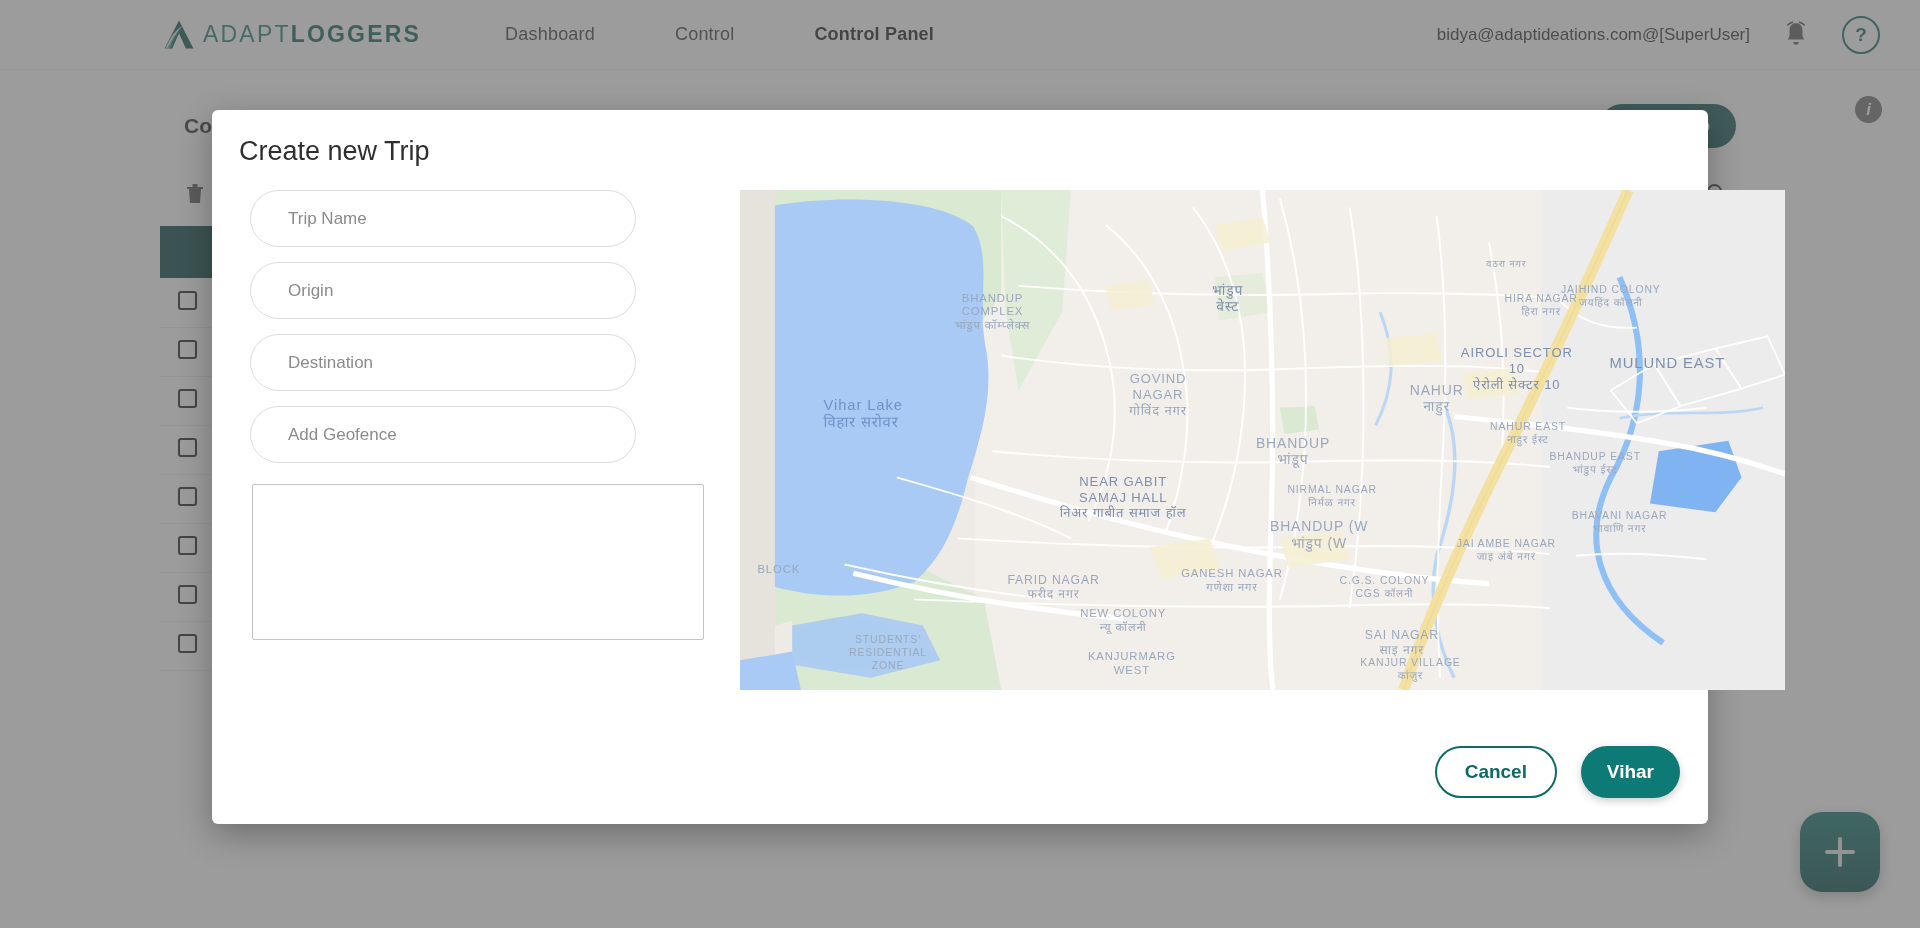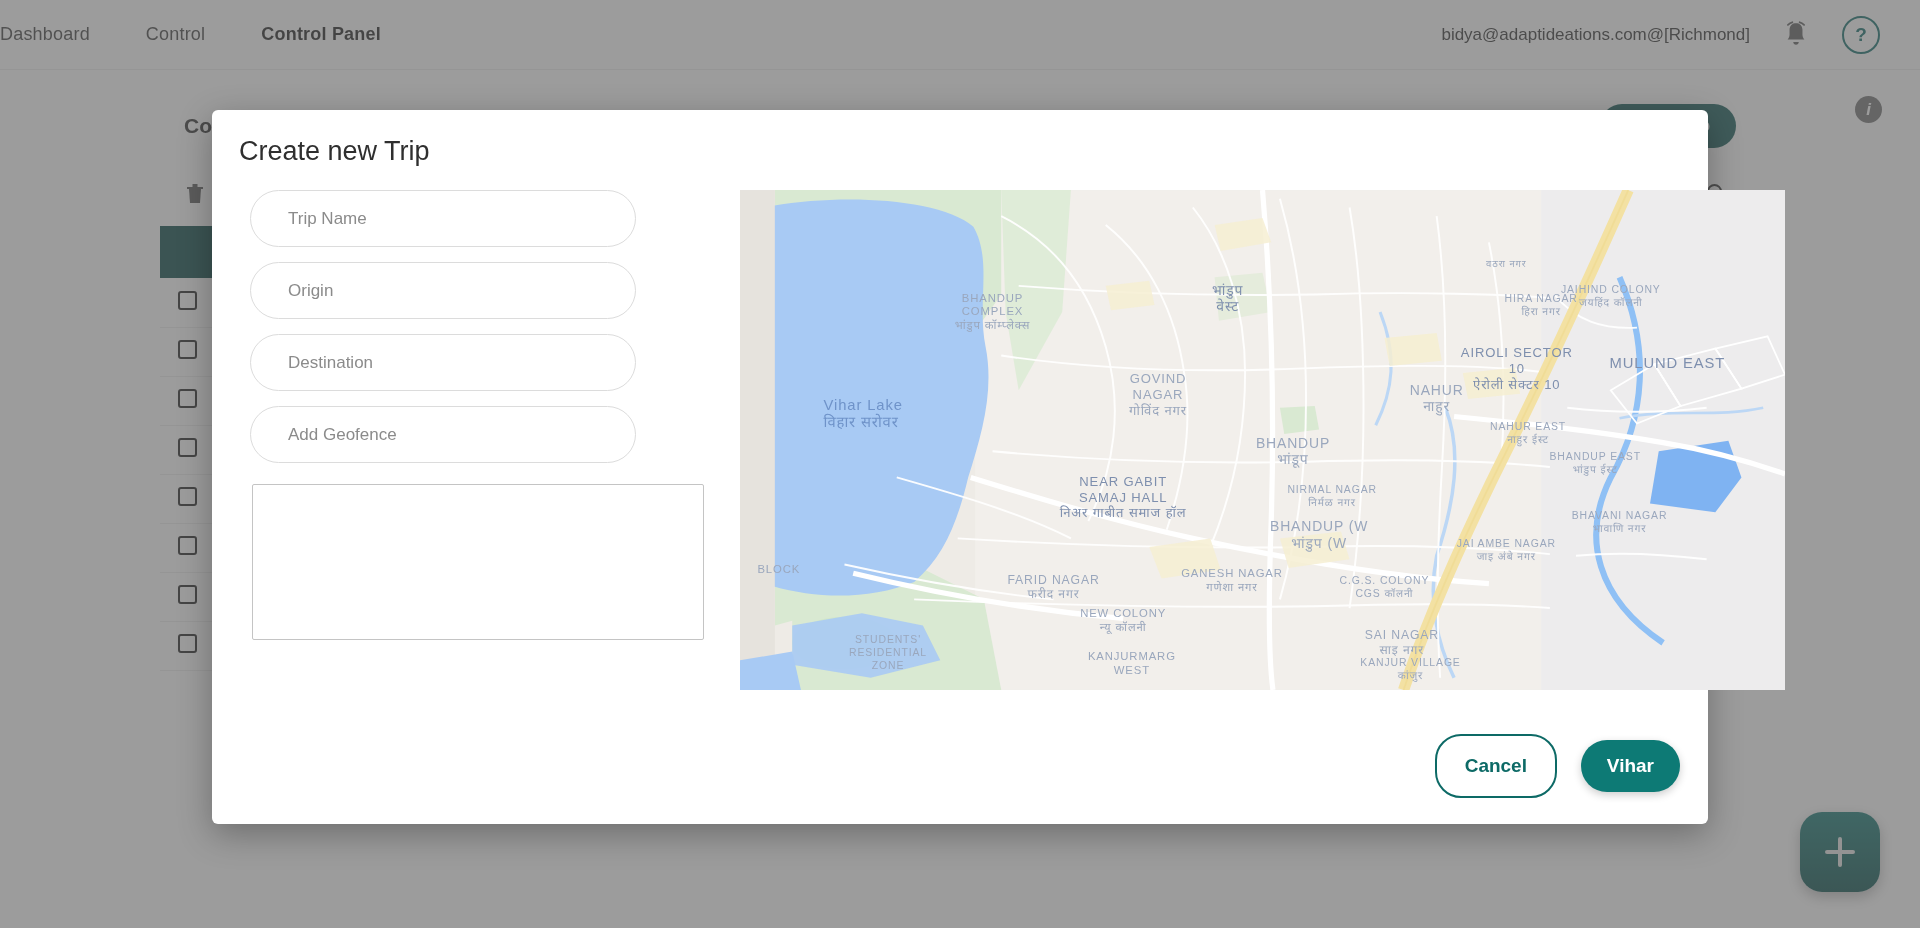--- a/index.html
+++ b/index.html
@@ -32,21 +32,21 @@
     border-bottom: 1px solid #ececec;
   }
   .brand { display: flex; align-items: center; margin-left: 162px; }
   .brand-mark { width: 34px; height: 34px; margin-right: 7px; }
   .brand-text {
     font-size: 23px; letter-spacing: 2.2px; color: #0d6a66;
   }
   .brand-text .thin { font-weight: 300; color: #1f7c78; }
   .brand-text .bold { font-weight: 700; color: #0b5f5b; }
 
-  .nav-links { display: flex; align-items: center; gap: 56px; }
+  .nav-links { display: flex; align-items: center; margin-left: 84px; gap: 80px; }
   .nav-link {
     font-size: 18px; color: #3c3c3c; text-decoration: none;
     letter-spacing: .2px;
   }
   .nav-link.active { font-weight: 700; color: #1a1a1a; }
 
   .nav-right {
     margin-left: auto; margin-right: 40px;
     display: flex; align-items: center; gap: 32px;
   }
@@ -184,21 +184,21 @@
     background: #eeebe6;
   }
   .map-svg { display: block; }
 
   
   .modal-footer {
     position: absolute; right: 28px; bottom: 26px;
     display: flex; align-items: center; gap: 24px;
   }
   .btn-cancel {
-    height: 64px; min-width: 122px; padding: 0 26px;
+    height: 52px; min-width: 122px; padding: 0 26px;
     border-radius: 26px; border: 2px solid #0d6a66;
     background: #ffffff; color: #0d6a66;
     font-size: 19px; font-weight: 700; cursor: pointer;
     font-family: "Liberation Sans", sans-serif;
   }
   .btn-save {
     height: 52px; min-width: 96px; padding: 0 26px;
     border-radius: 26px; border: none;
     background: #0d7a75; color: #ffffff;
     font-size: 19px; font-weight: 700; cursor: pointer;
@@ -208,29 +208,39 @@
 </style>
 </head>
 <body>
 
 <div id="app">
 
   <div id="page-under">
 
     <div class="navbar">
 
+      <div class="brand">
+        <svg class="brand-mark" viewBox="0 0 40 40">
+          <path d="M20 3 L37 36 L28 36 L20 18 L12 36 L3 36 Z" fill="#0b4f4b"></path>
+          <path d="M4 36 C10 22 16 14 24 9 C17 17 12 26 9 36 Z" fill="#ffffff" opacity=".85"></path>
+          <path d="M6 36 C12 24 17 17 25 12 C19 19 14 27 11 36 Z" fill="#14807b" opacity=".55"></path>
+        </svg>
+        <div class="brand-text">
+          <span class="thin">ADAPT</span><span class="bold">LOGGERS</span>
+        </div>
+      </div>
 
       <div class="nav-links">
         <a href="#" class="nav-link">Dashboard</a>
         <a href="#" class="nav-link">Control</a>
         <a href="#" class="nav-link active">Control Panel</a>
       </div>
 
       <div class="nav-right">
-        <span class="user-email">bidya@adaptideations.com@[Richmond]</span>
+        <span class="user-email">bidya@adaptideations.com@[SuperUser]</span>
         <svg class="bell-icon" viewBox="0 0 24 26">
           <path d="M12 2.5c-3.3 0-5.6 2.6-5.6 5.9v4.4c0 1.6-.6 3-1.7 4.1h14.6c-1.1-1.1-1.7-2.5-1.7-4.1V8.4c0-3.3-2.3-5.9-5.6-5.9z" fill="#5a5a5a"></path>
           <path d="M9.6 19.1h4.8c0 1.3-1.1 2.3-2.4 2.3s-2.4-1-2.4-2.3z" fill="#5a5a5a"></path>
           <path d="M5 4.2 C6.3 3 7.6 2.3 8.8 2" stroke="#5a5a5a" stroke-width="1.6" fill="none" stroke-linecap="round"></path>
           <path d="M19 4.2 C17.7 3 16.4 2.3 15.2 2" stroke="#5a5a5a" stroke-width="1.6" fill="none" stroke-linecap="round"></path>
         </svg>
         <div class="help-circle">
           <span>?</span>
         </div>
       </div>

